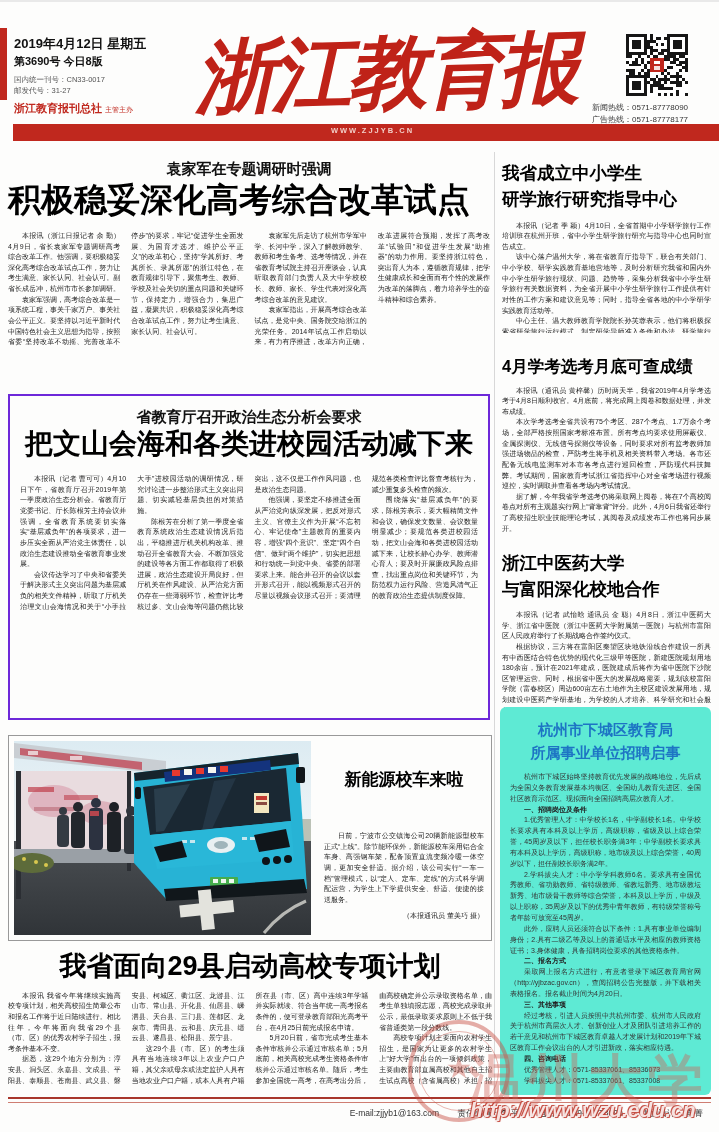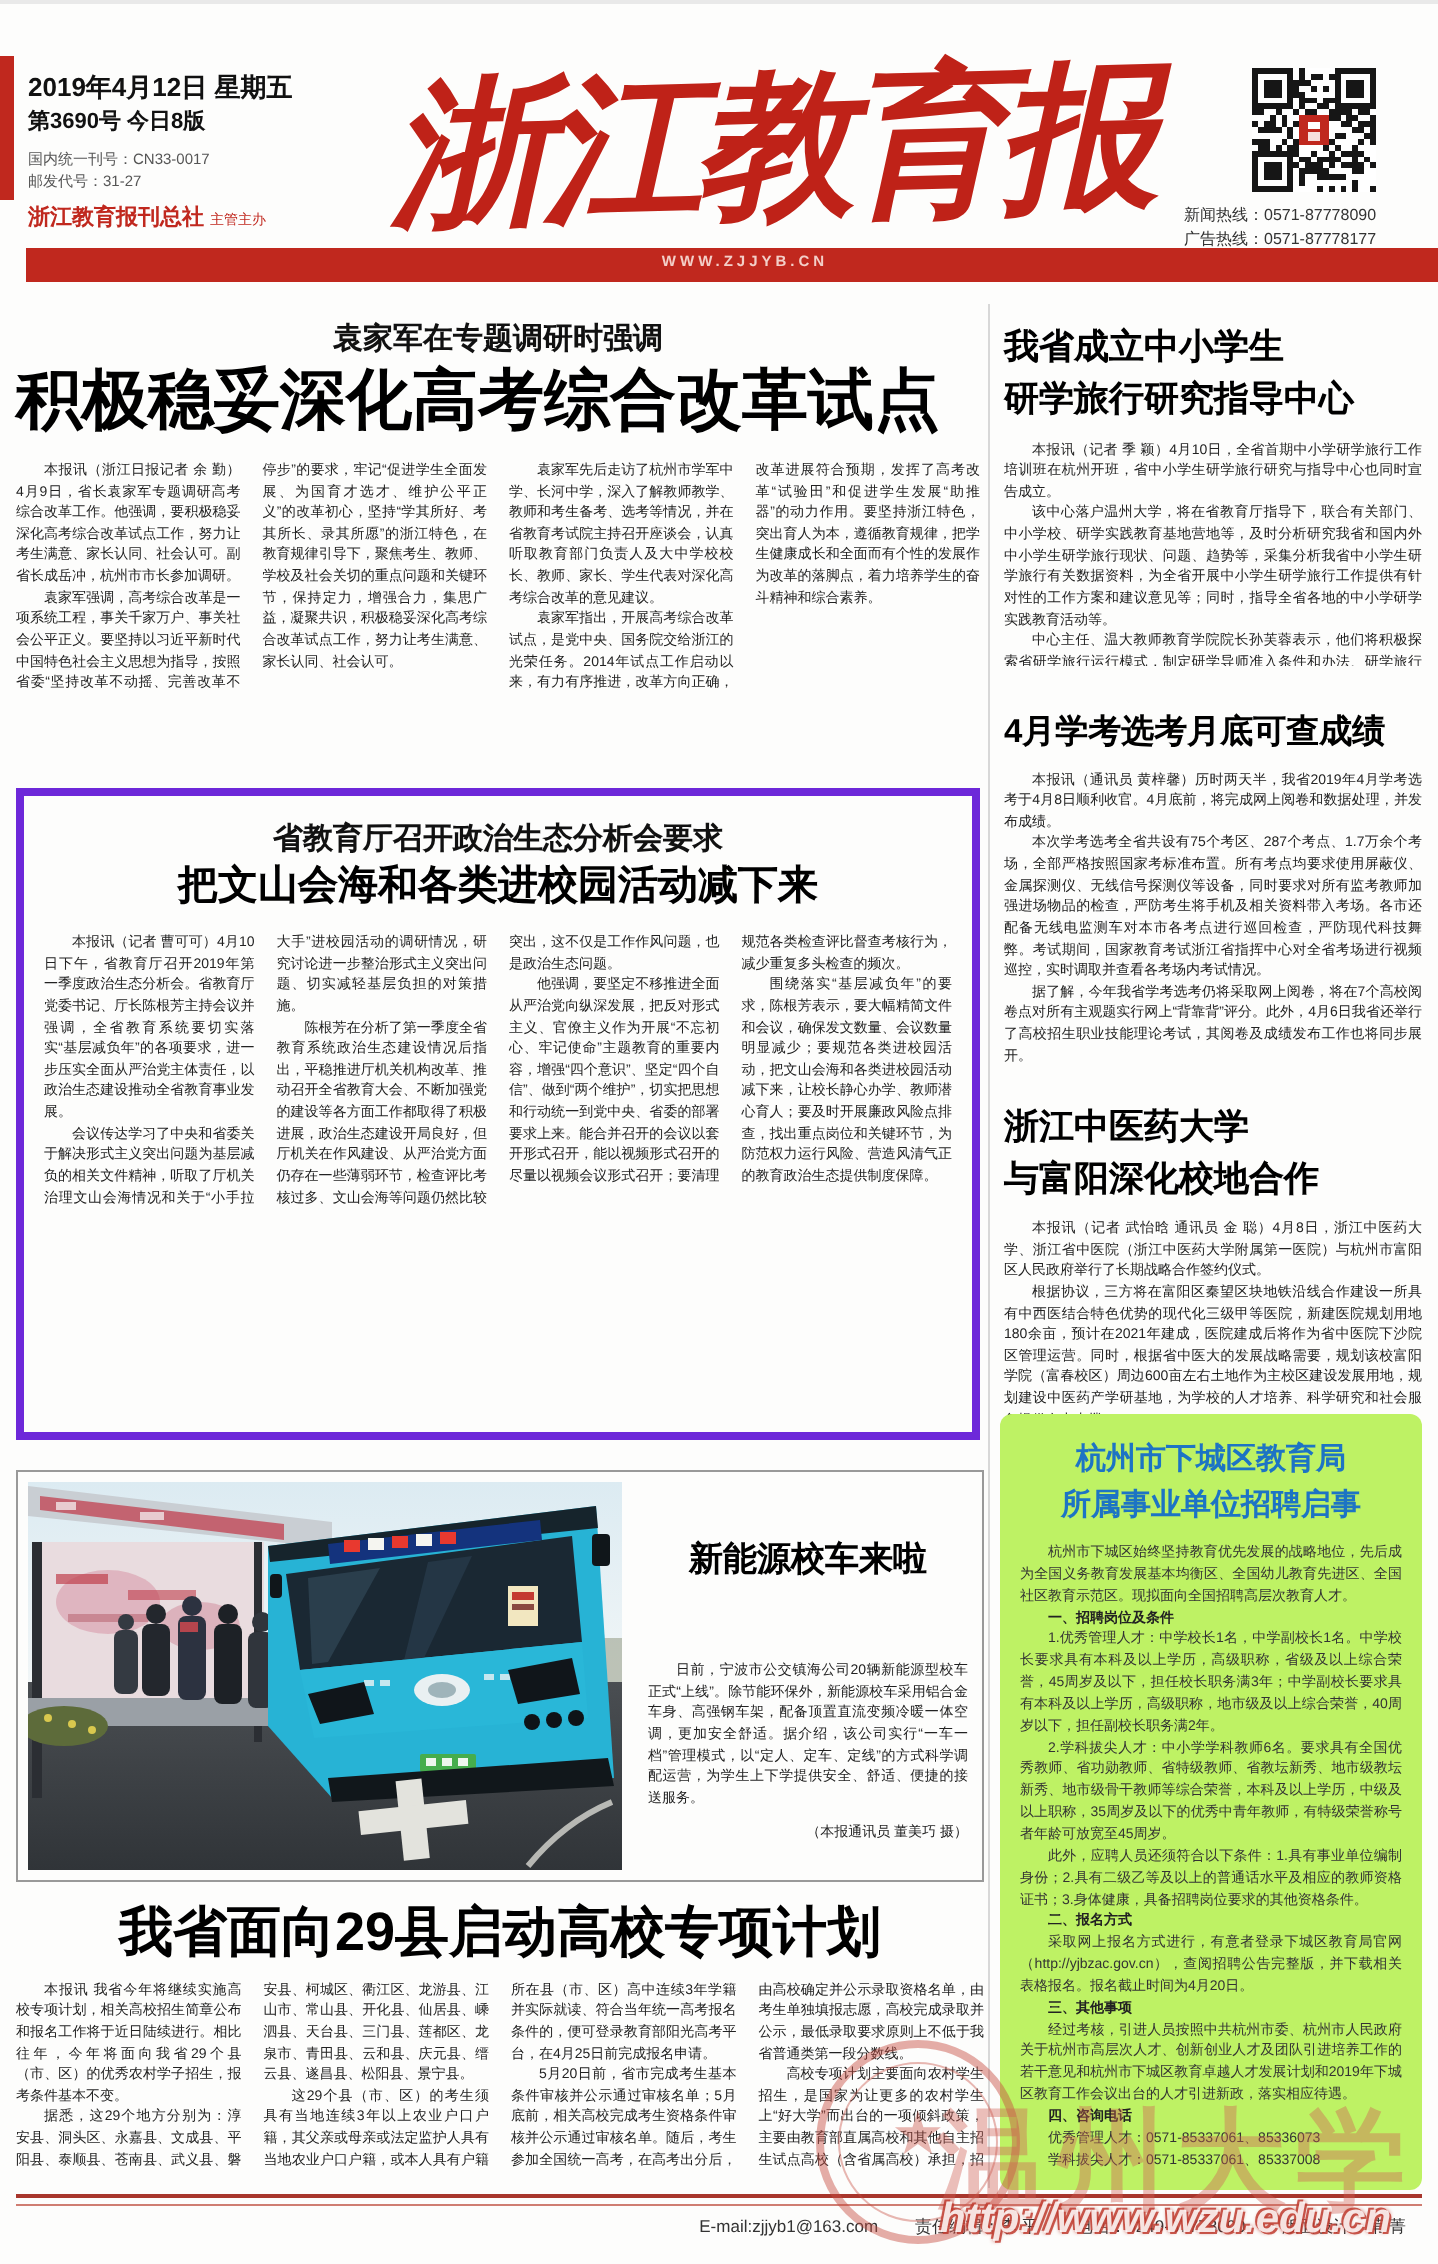--- a/index.html
+++ b/index.html
@@ -22,31 +22,31 @@
   .qr{left:626px;top:32px;width:62px;height:62px;background:#fff;}
   .qr svg{width:100%;height:100%;display:block;}
   .hotlines{left:592px;top:100px;width:120px;font-size:8px;color:#333;line-height:1.55;}
   .red-band{left:13px;top:122px;width:719px;height:17px;background:#c0281e;}
   .website{display:block;text-align:center;font-size:7.5px;line-height:14px;letter-spacing:2px;
            color:#f3cfc8;font-weight:bold;}
 
   
   .kicker{text-align:center;font-size:15px;font-weight:600;color:#111;}
   .headline-xl{text-align:left;font-size:33px;font-weight:900;line-height:1.15;color:#000;}
-  .headline-l{text-align:center;font-size:20px;font-weight:900;line-height:1.15;color:#000;}
+  .headline-l{text-align:center;font-size:28px;font-weight:900;line-height:1.15;color:#000;font-family:Liberation Mono, monospace;}
   .headline-m{text-align:center;font-size:27px;font-weight:900;line-height:1.1;color:#000;}
   .cols4{column-count:4;column-gap:11px;overflow:hidden;}
   .body-text{font-size:7px;line-height:1.52;text-align:justify;color:#222;}
   .body-text p{margin:0;text-indent:2em;}
 
   
   .lead{left:8px;top:150px;width:482px;}
   .lead .kicker{margin:8px 0 2px;}
   .lead .cols4{margin-top:12px;height:158px;}
-  .boxed{left:8px;top:392px;width:482px;height:326px;border:4px solid #6d28d9;box-sizing:border-box;
+  .boxed{left:8px;top:392px;width:482px;height:326px;border:2px solid #6d28d9;box-sizing:border-box;
          padding:8px 10px 6px;}
   .boxed .kicker{margin-top:4px;}
   .boxed .cols4{margin-top:12px;height:222px;}
 
   .bus-box{left:8px;top:733px;width:484px;height:206px;border:1px solid #999;box-sizing:border-box;}
   .photo{position:absolute;left:5px;top:5px;width:297px;height:194px;overflow:hidden;}
   .photo svg{width:100%;height:100%;display:block;}
   .bus-right{position:absolute;left:309px;top:0;width:170px;height:100%;box-sizing:border-box;
              padding:32px 4px 8px 6px;}
   .bus-title{font-size:17px;font-weight:800;text-align:center;color:#000;}
@@ -59,21 +59,21 @@
   
   .v-rule{left:494px;top:150px;width:1px;height:942px;background:#d8d8d8;}
   .sidebar{left:502px;top:158px;width:209px;}
   .sb-title{font-size:17.5px;font-weight:800;line-height:1.5;color:#000;}
   .sb-title-s{font-size:16.5px;font-weight:800;line-height:1.4;color:#000;}
   .sb-body{margin-top:8px;overflow:hidden;}
   .sb-gap-a{height:112px;} .sb-gap-b{height:148px;} .sb-gap-c{height:120px;}
   .mb24{margin-bottom:22px;} .mb16{margin-bottom:16px;}
 
   
-  .notice{left:500px;top:705px;width:211px;height:388px;background:#bef264;border-radius:6px;
+  .notice{left:500px;top:705px;width:211px;height:388px;background:#5eead4;border-radius:6px;
           box-sizing:border-box;padding:12px 10px 10px;overflow:hidden;}
   .notice-title{color:#1d74c4;font-weight:800;font-size:15px;line-height:1.5;text-align:center;}
   .notice-body{margin-top:8px;font-size:7px;line-height:1.55;text-align:justify;color:#333;}
   .notice-body p{margin:0;text-indent:2em;}
   .notice-h{font-weight:bold;color:#222;}
   .notice-sign{margin-top:8px;text-align:right;padding-right:4px;line-height:1.7;}
 
   
   .f-rule1{left:8px;top:1095px;width:703px;height:2px;background:#a8362c;}
   .f-rule2{left:8px;top:1100px;width:703px;height:1px;background:#cf7d72;}

